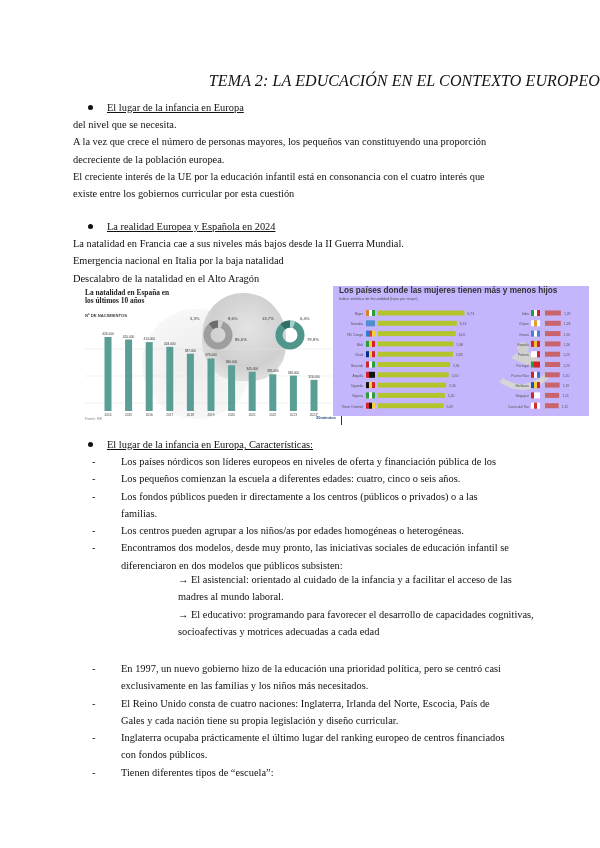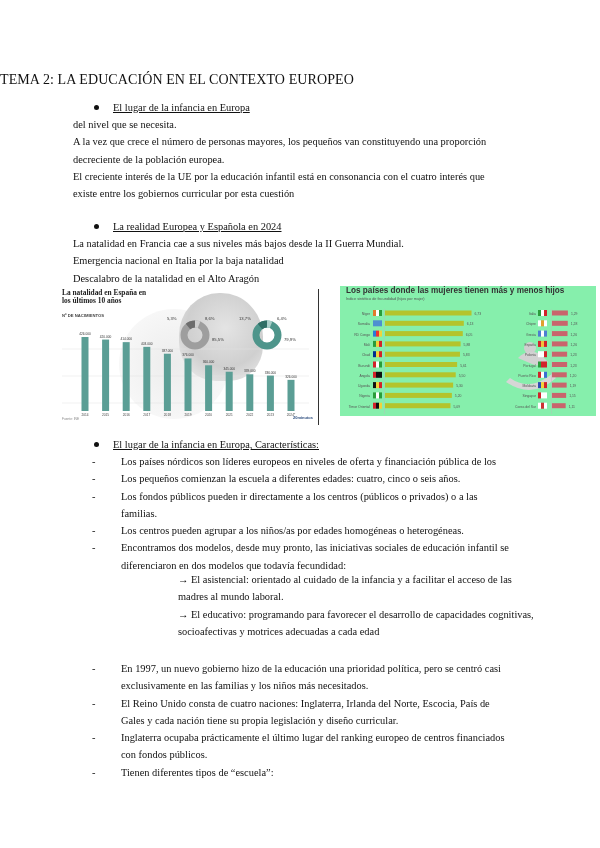--- a/index.html
+++ b/index.html
@@ -1,48 +1,48 @@
 <!DOCTYPE html>
 <html><head>
 <meta charset="utf-8">
 <style>
   html, body { margin:0; padding:0; background:#ffffff; }
   body { width:600px; height:848px; position:relative; overflow:hidden;
          font-family:"Liberation Serif", "DejaVu Serif", serif; color:#111; }
   .page { position:absolute; left:0; top:0; width:600px; height:848px; }
-  .title { position:absolute; left:0; width:600px; top:72px; text-align:left;
-           font-size:14px; letter-spacing:0.1px; }
+  .title { position:absolute; left:0; width:600px; top:72px; text-align:right;
+           font-style:italic; font-size:16px; letter-spacing:0.1px; }
   .text { position:absolute; left:73px; width:460px; font-size:10.4px; line-height:17.3px; }
-  .head { position:absolute; left:94px; font-size:10.4px; line-height:17.3px; }
+  .head { position:absolute; left:88px; font-size:10.4px; line-height:17.3px; }
   .head .dot { display:inline-block; width:5px; height:5px; border-radius:50%; background:#111;
                margin-right:14px; vertical-align:middle; position:relative; top:-1px; }
   .head .lbl { text-decoration:underline; }
   .list { position:absolute; left:92px; width:440px; margin:0; padding:0; list-style:none;
           font-size:10.4px; line-height:17.3px; }
   .list li { position:relative; padding-left:29px; }
   .list li .dash { position:absolute; left:0; top:0; }
   .sub { padding-left:57px; margin-left:29px; }
   .sub p { margin:0; }
   p.line { margin:0; }
 
   
-  .fig1 { position:absolute; left:59px; top:289px; width:260px; height:136px; background:#fff; overflow:hidden;text-decoration:underline; }
+  .fig1 { position:absolute; left:82px; top:289px; width:260px; height:136px; background:#fff; overflow:hidden;text-decoration:underline; }
   .fig1 .baby { position:absolute; left:120px; top:4px; width:84px; height:88px; border-radius:48% 50% 40% 44%;
                 background:radial-gradient(circle at 55% 40%, #e4e4e4 0%, #cfcfcf 55%, #f3f3f3 100%); }
   .fig1 .baby2 { position:absolute; left:60px; top:20px; width:110px; height:110px; border-radius:50%;
                  background:radial-gradient(circle at 50% 50%, #ececec 0%, #f7f7f7 70%, #fff 100%); }
   .fig1 .t1 { position:absolute; left:3px; top:0px; font-size:7.4px; font-weight:bold; line-height:8px; color:#222; }
   .fig1 .t2 { position:absolute; left:3px; top:24px; font-size:4.2px; font-weight:bold; font-family:"Liberation Sans", sans-serif; color:#444; }
   .fig1 svg { position:absolute; left:0; top:0; }
   .fig1 .src { position:absolute; left:3px; top:128px; font-size:3.2px; color:#888; font-family:"Liberation Sans", sans-serif; }
   .fig1 .brand { position:absolute; right:6px; top:126px; font-size:4px; color:#2b4c7e; font-weight:bold; font-family:"Liberation Sans", sans-serif; }
   .fig1 .vline { position:absolute; right:0; top:0; width:1px; height:136px; background:#333; }
 
   
-  .fig2 { position:absolute; left:340px; top:286px; width:256px; height:130px; background:#86efac; overflow:hidden; }
+  .fig2 { position:absolute; left:333px; top:286px; width:256px; height:130px; background:#c4b5fd; overflow:hidden; }
   .fig2 .t1 { position:absolute; left:6px; top:0px; font-size:8.2px; font-weight:bold; font-family:"Liberation Sans", sans-serif; color:#333; white-space:nowrap; }
   .fig2 .t2 { position:absolute; left:6px; top:11px; font-size:3.8px; font-family:"Liberation Sans", sans-serif; color:#555; }
   .fig2 svg { position:absolute; left:0; top:0; }
 </style>
 </head>
 <body>
 
 <div class="page">
 
   <div class="title">TEMA 2:  LA EDUCACIÓN EN EL CONTEXTO EUROPEO</div>
@@ -277,21 +277,21 @@
       <p class="line">Los fondos públicos pueden ir directamente a los centros (públicos o privados) o a las</p>
       <p class="line">familias.</p>
       </li>
     <li>
         <span class="dash">-</span>
       <p class="line">Los centros pueden agrupar a los niños/as por edades homogéneas o heterogéneas.</p>
       </li>
     <li>
         <span class="dash">-</span>
       <p class="line">Encontramos dos modelos, desde muy pronto, las iniciativas sociales de educación infantil se</p>
-      <p class="line">diferenciaron en dos modelos que todavía fecundidad:</p>
+      <p class="line">diferenciaron en dos modelos que públicos subsisten:</p>
       </li>
   </ul>
   <div class="sub" style="position:absolute; left:92px; top:571px; width:400px; font-size:10.4px; line-height:17.3px;">
     <p>→ El asistencial: orientado al cuidado de la infancia y a facilitar el acceso de las</p>
     <p>madres al mundo laboral.</p>
     <p>→ El educativo: programando para favorecer el desarrollo de capacidades cognitivas,</p>
     <p>socioafectivas y motrices adecuadas a cada edad</p>
   </div>
 
   <ul class="list" style="top:660px">

